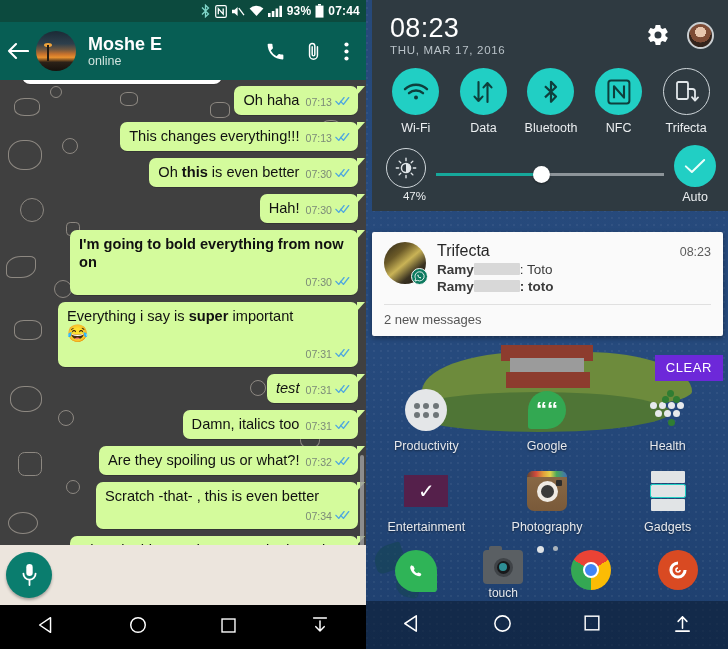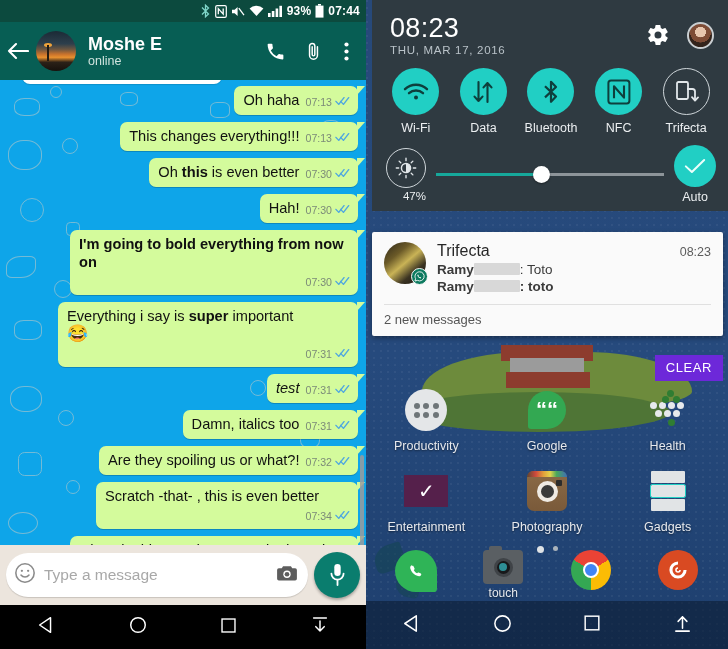--- a/index.html
+++ b/index.html
@@ -47,21 +47,21 @@
     background:#f0a33a; border-radius:50%;
   }
   .wa-names { flex: 1 1 auto; padding-left: 8px; min-width: 0; }
   .wa-title { color: #fff; font-size: 18px; font-weight: bold; line-height: 20px; }
   .wa-sub   { color: #cfe3de; font-size: 12.5px; line-height: 15px; }
   .wa-act   { width: 34px; height: 40px; display:flex; align-items:center; justify-content:center; }
   .wa-act.menu { width: 24px; }
 
   .wa-chat {
     position: absolute; left: 0; top: 80px; right: 0; bottom: 104px;
-    background: #0ea5e9;
+    background: #404040;
     overflow: hidden;
   }
   
   .doodles { position:absolute; inset:0; opacity:.5; }
   .doodles span {
     position:absolute; border:1.4px solid #d9cfc2; border-radius:50%;
   }
   .top-received {
     position:absolute; left:22px; top:-14px; width:200px; height:18px;
     background:#fff; border-radius:8px; box-shadow:0 1px 1px rgba(0,0,0,.13);
@@ -562,38 +562,20 @@
         <div class="bubble b-block" style="width:288px">
           <span class="b-text">Oh wait, this one doesn't work, dammit</span>
 
         </div>
 
       </div>
       <div class="wa-scroll"></div>
     </div>
 
     <div class="wa-inputbar">
-      <div class="wa-inputbox">
-        <span>
-          <svg width="22" height="22" viewBox="0 0 24 24">
-              <circle cx="12" cy="12" r="10" fill="none" stroke="#8b8b8b" stroke-width="1.7"></circle>
-              <circle cx="8.6" cy="9.6" r="1.25" fill="#8b8b8b"></circle>
-              <circle cx="15.4" cy="9.6" r="1.25" fill="#8b8b8b"></circle>
-              <path d="M7.6 14.2a5.4 5.4 0 0 0 8.8 0" fill="none" stroke="#8b8b8b" stroke-width="1.6" stroke-linecap="round"></path>
-            </svg>
-        </span>
-        <span class="wa-ph">Type a message</span>
-        <span>
-          <svg width="22" height="18" viewBox="0 0 24 20">
-              <path d="M7.6 2.6h8.8l1.4 2.2H21a2 2 0 0 1 2 2v9.6a2 2 0 0 1-2 2H3a2 2 0 0 1-2-2V6.8a2 2 0 0 1 2-2h3.2z" fill="#5d5d5d"></path>
-              <circle cx="12" cy="11.4" r="4.1" fill="#fff"></circle>
-              <circle cx="12" cy="11.4" r="2.6" fill="#5d5d5d"></circle>
-            </svg>
-        </span>
-      </div>
       <div class="wa-mic">
         <svg width="17" height="24" viewBox="0 0 17 24">
             <rect x="5.3" y="1" width="6.4" height="12" rx="3.2" fill="#fff"></rect>
             <path d="M2.4 10.6a6.1 6.1 0 0 0 12.2 0" fill="none" stroke="#fff" stroke-width="1.8" stroke-linecap="round"></path>
             <path d="M8.5 17v5" stroke="#fff" stroke-width="1.8" stroke-linecap="round"></path>
           </svg>
       </div>
     </div>
 
     <div class="navbar">

